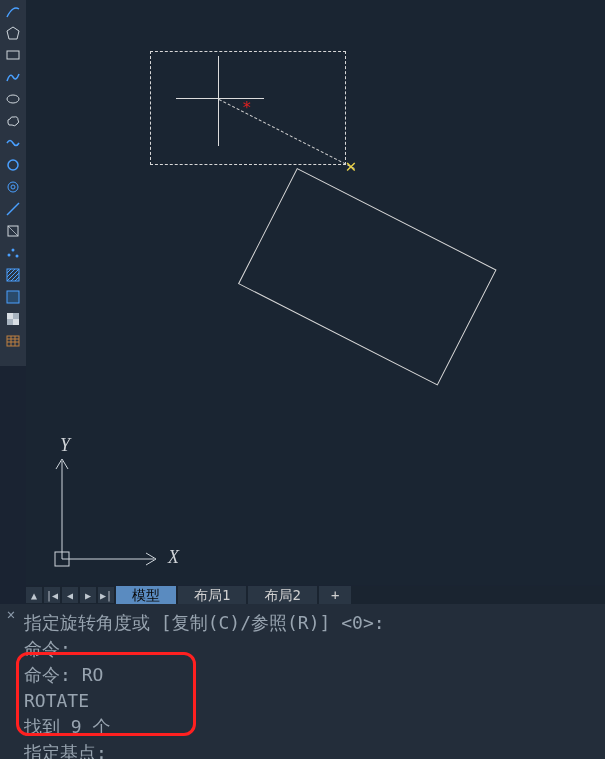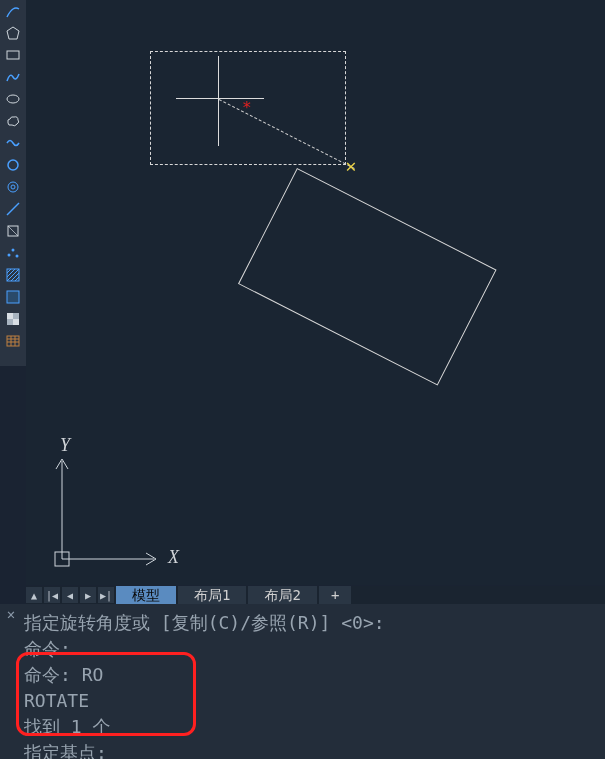--- a/index.html
+++ b/index.html
@@ -303,16 +303,16 @@
   <div class="tab">布局2</div>
   <div class="tab plus">+</div>
 </div>
 
 <div class="cmdwrap">
   <div class="close-x">✕</div>
   <div class="cmdtext"><span>指定旋转角度或 [复制(C)/参照(R)] &lt;0&gt;:</span>
 <span>命令:</span>
 <span>命令: RO</span>
 <span>ROTATE</span>
-<span>找到 1 个</span>
+<span>找到 9 个</span>
 <span>指定基点:</span></div>
   <div class="highlight-box" style="left:16px; top:48px; width:180px; height:84px;"></div>
 </div>
 
 </body></html>

